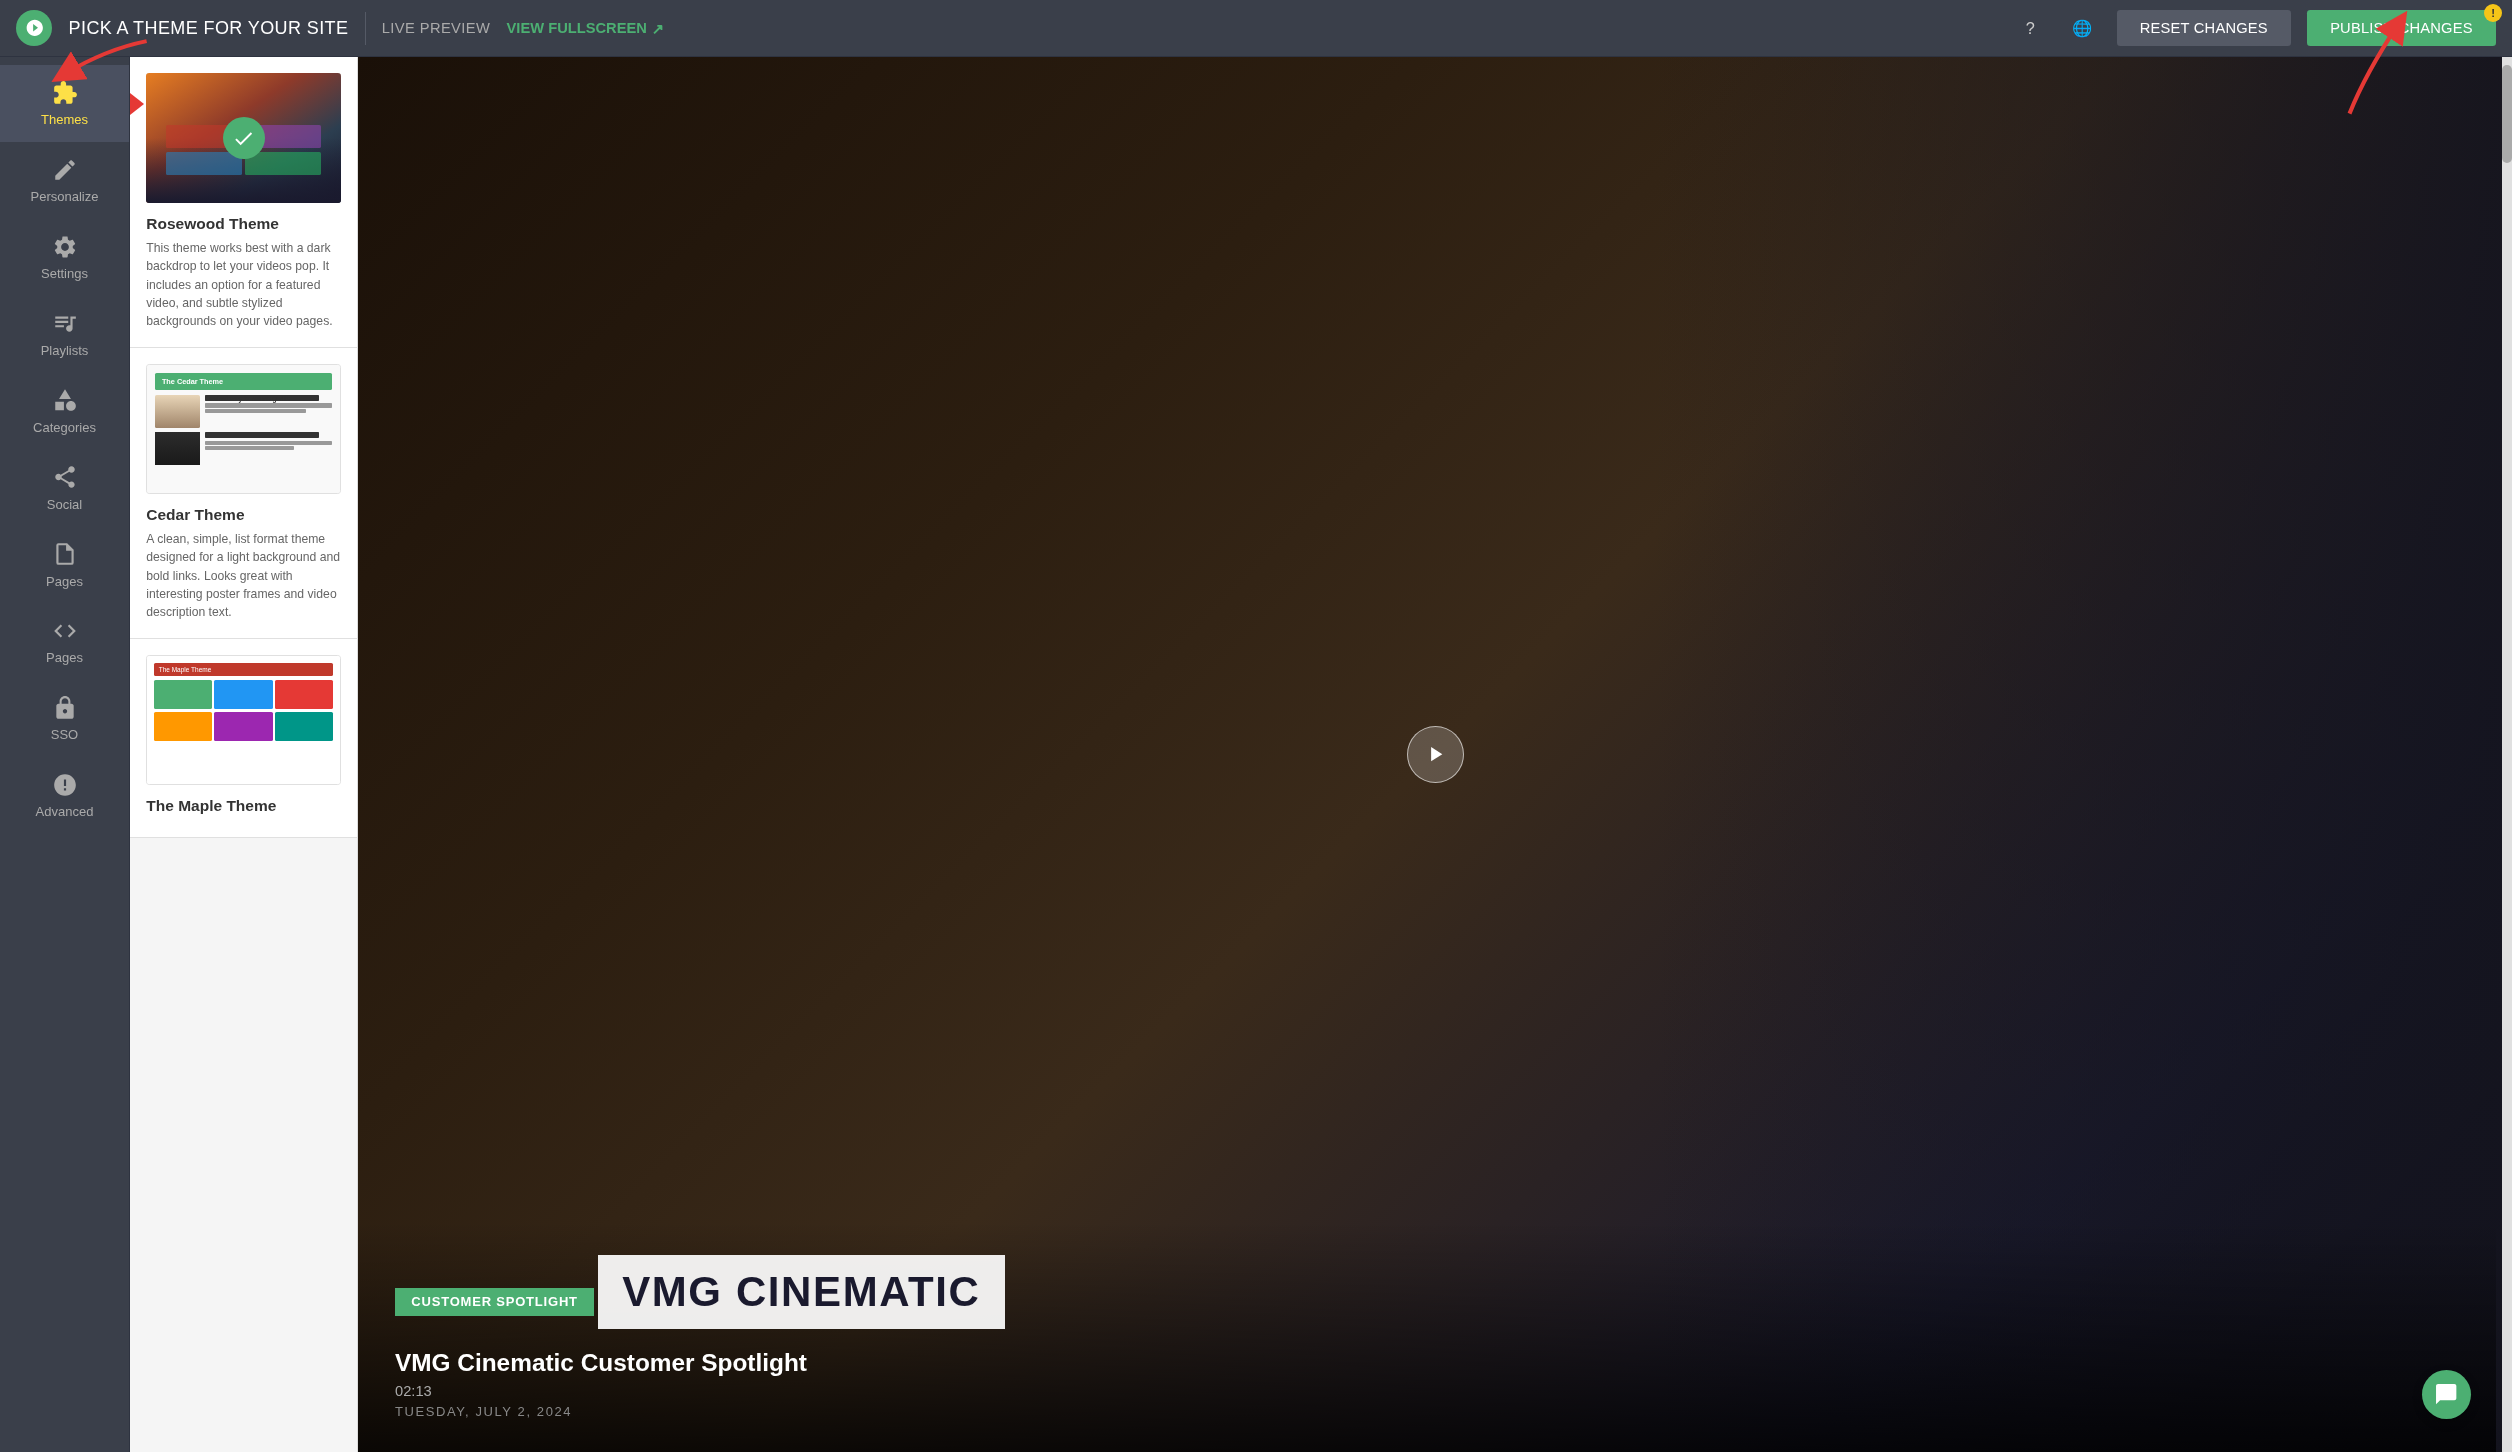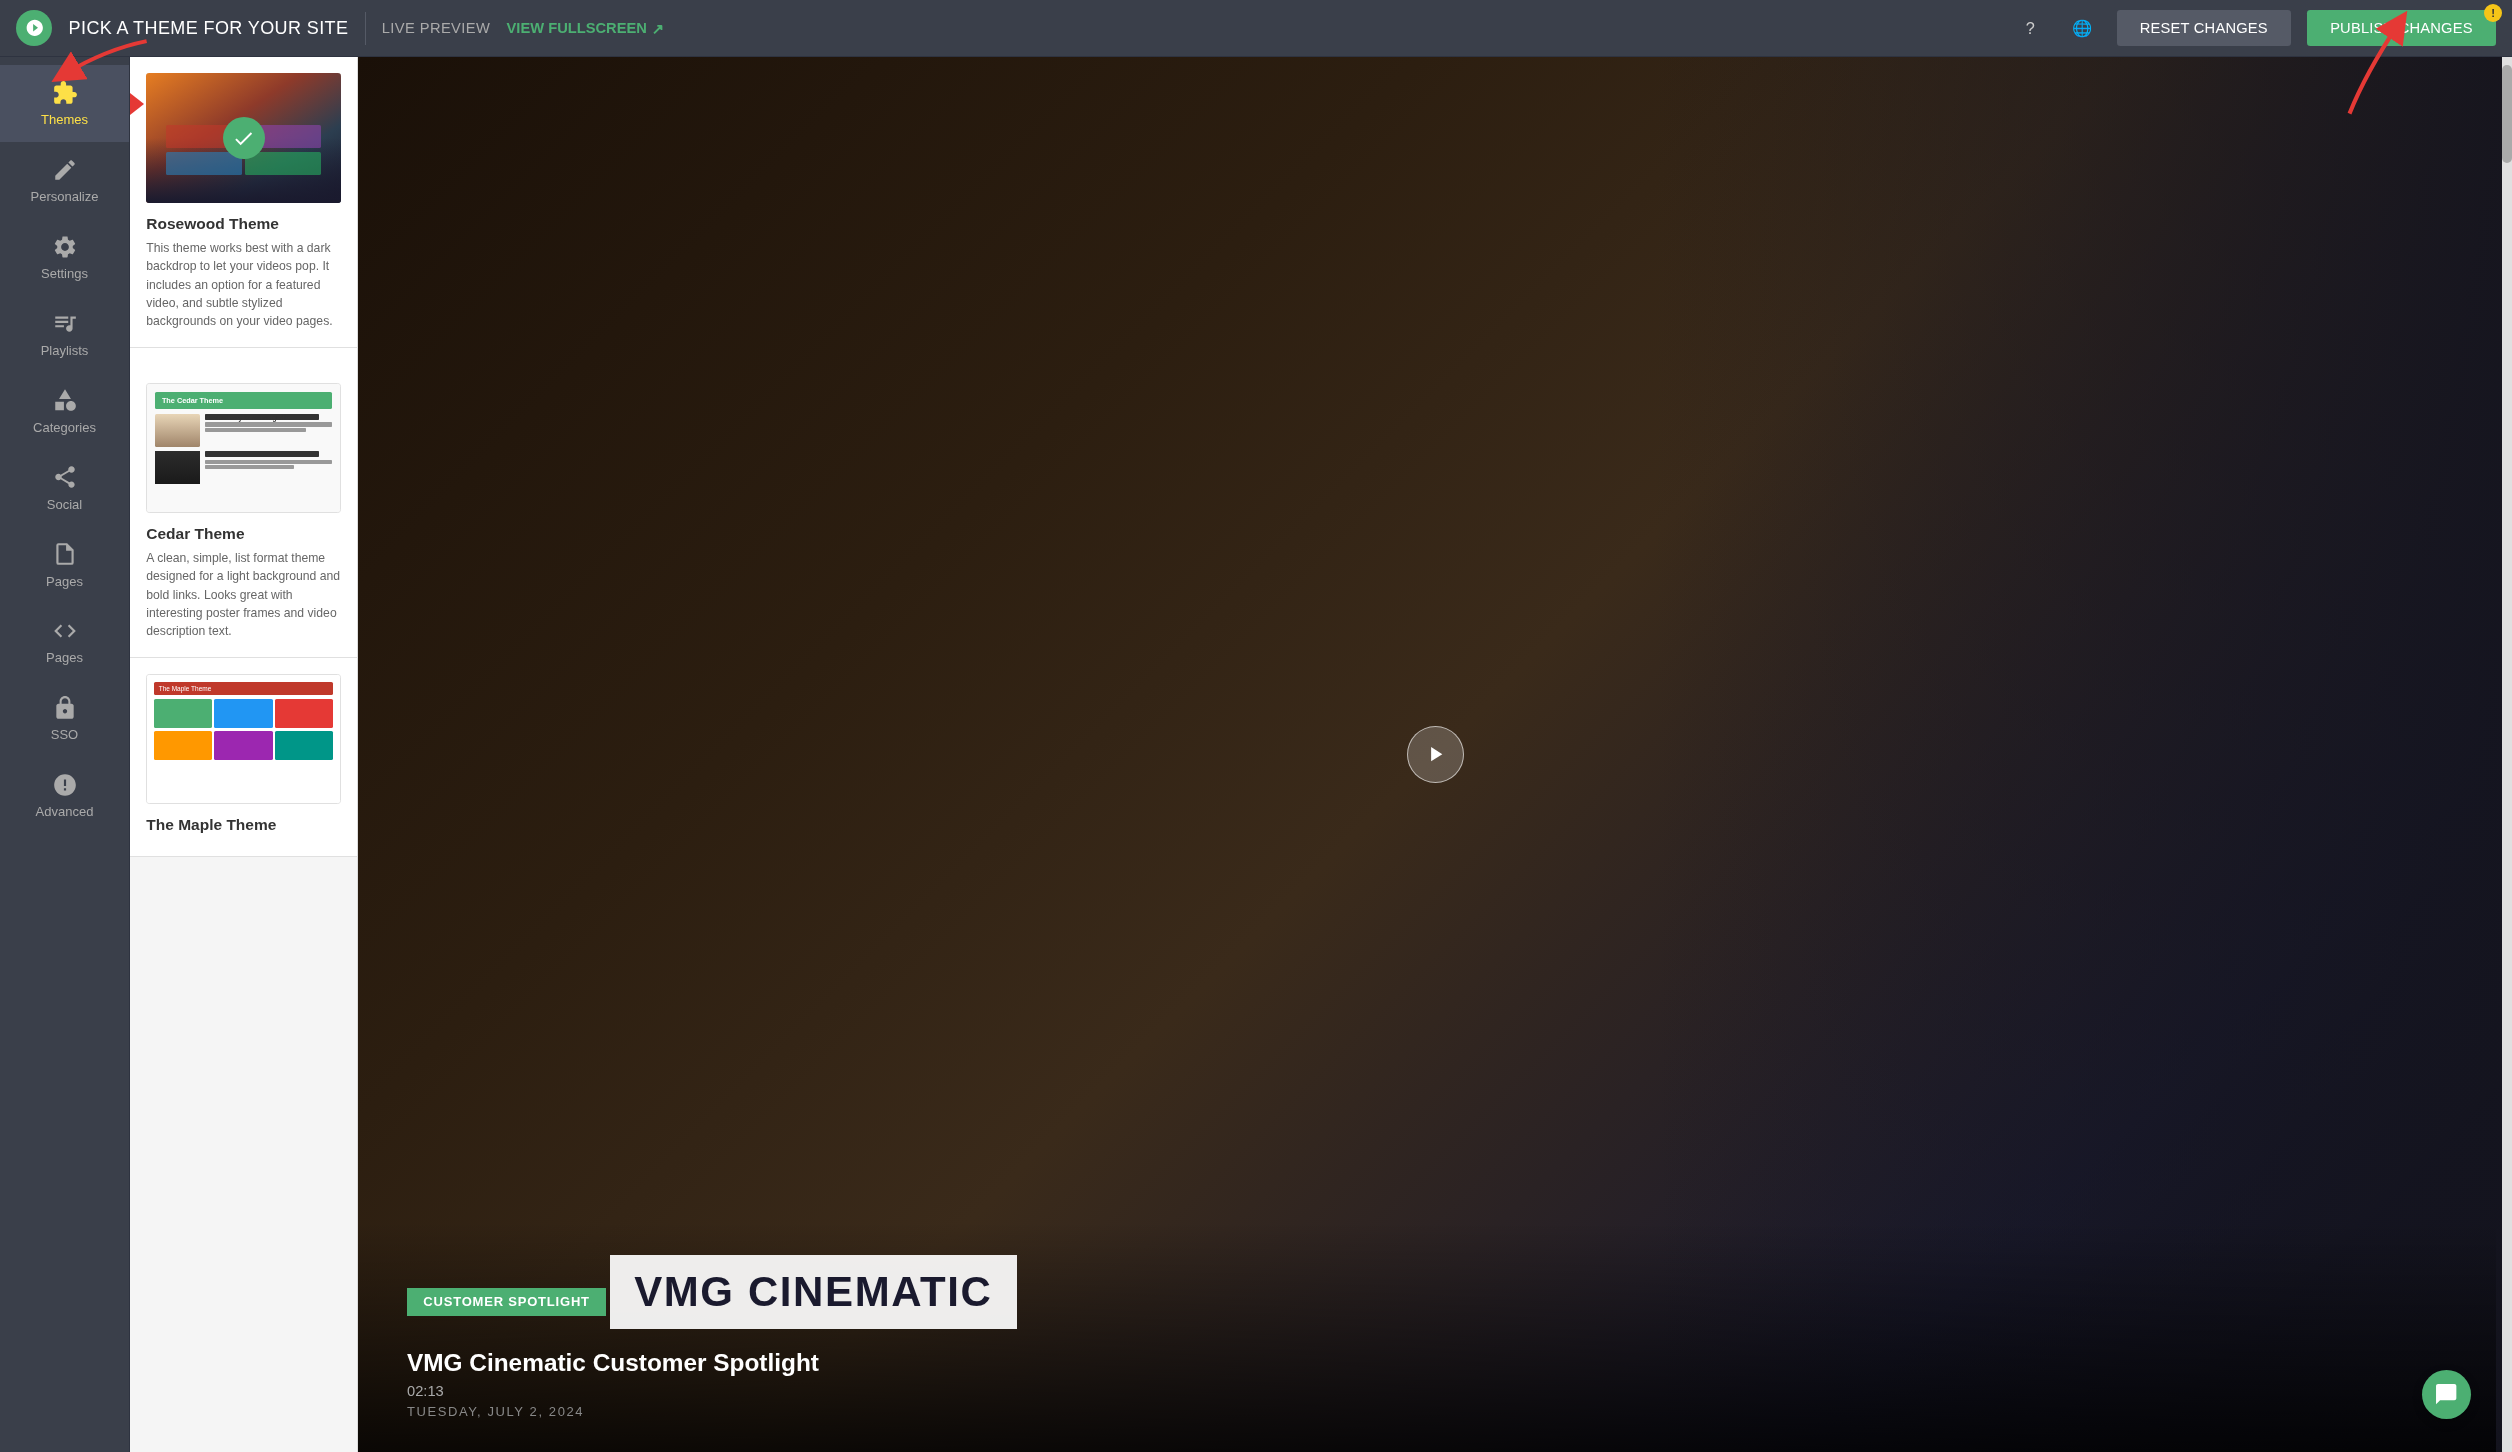--- a/index.html
+++ b/index.html
@@ -127,21 +127,21 @@
     .hero-bg {
       width: 100%; height: 100%;
       background: linear-gradient(to bottom, rgba(0,0,0,0.3) 0%, rgba(0,0,0,0.7) 100%),
                   linear-gradient(135deg, #2c3e50 0%, #3d2b1f 40%, #1a1a2e 100%);
       position: relative; display: flex; flex-direction: column;
     }
     .hero-video-area {
       flex: 1; position: relative; display: flex; align-items: center; justify-content: center;
     }
     .hero-overlay-content {
-      position: absolute; bottom: 0; left: 0; right: 16px; padding: 33px 49px;
+      position: absolute; bottom: 0; left: 0; right: 16px; padding: 33px 37px;
       background: linear-gradient(to top, rgba(0,0,0,0.8) 0%, transparent 100%);
     }
     .hero-badge {
       background: #4caf72; color: #fff; padding: 6.5px 16.3px; font-size: 13px;
       font-weight: 600; display: inline-block; margin-bottom: 13px; letter-spacing: 0.8px;
       text-transform: uppercase;
     }
     .hero-title-box {
       background: rgba(255,255,255,0.92); padding: 13px 24.4px; display: inline-block;
       margin-bottom: 11.4px;
@@ -310,21 +310,21 @@
           <svg viewBox="0 0 24 24" fill="white">
               <path d="M9 16.17L4.83 12l-1.42 1.41L9 19 21 7l-1.41-1.41z"></path>
             </svg>
         </div>
       </div>
       <div class="theme-name">Rosewood Theme</div>
       <div class="theme-desc">This theme works best with a dark backdrop to let your videos pop. It includes an option for a featured video, and subtle stylized backgrounds on your video pages.</div>
     </div>
 
     <div class="theme-card" style="background:#fff;">
-      <div class="theme-thumbnail" style="background:#f9f9f9;border:0.8px solid #e0e0e0;margin-top:19px;">
+      <div class="theme-thumbnail" style="background:#f9f9f9;border:0.8px solid #e0e0e0;">
         <div class="cedar-thumb" style="width:100%;height:100%;padding:8.1px;background:#f9f9f9;">
           <div style="background:#4caf72;height:16.3px;border-radius:1.6px;margin-bottom:4.9px;display:flex;align-items:center;padding:0 6.5px;">
             <span style="color:white;font-size:7.3px;font-weight:600;">The Cedar Theme</span>
           </div>
           <div style="display:flex;gap:4.9px;margin-bottom:4.1px;">
             <div style="width:45px;height:33px;background:#c8b89a;border-radius:1.6px;flex-shrink:0;overflow:hidden;">
               <div style="width:100%;height:100%;background:linear-gradient(to bottom,#e8d5b7,#a0856a);"></div>
             </div>
             <div style="flex:1;">
               <div style="background:#333;height:6.5px;width:90%;border-radius:0.8px;margin-bottom:2.4px;font-size:6.5px;color:#333;font-weight:600;">Easiest way to mince garlic</div>

